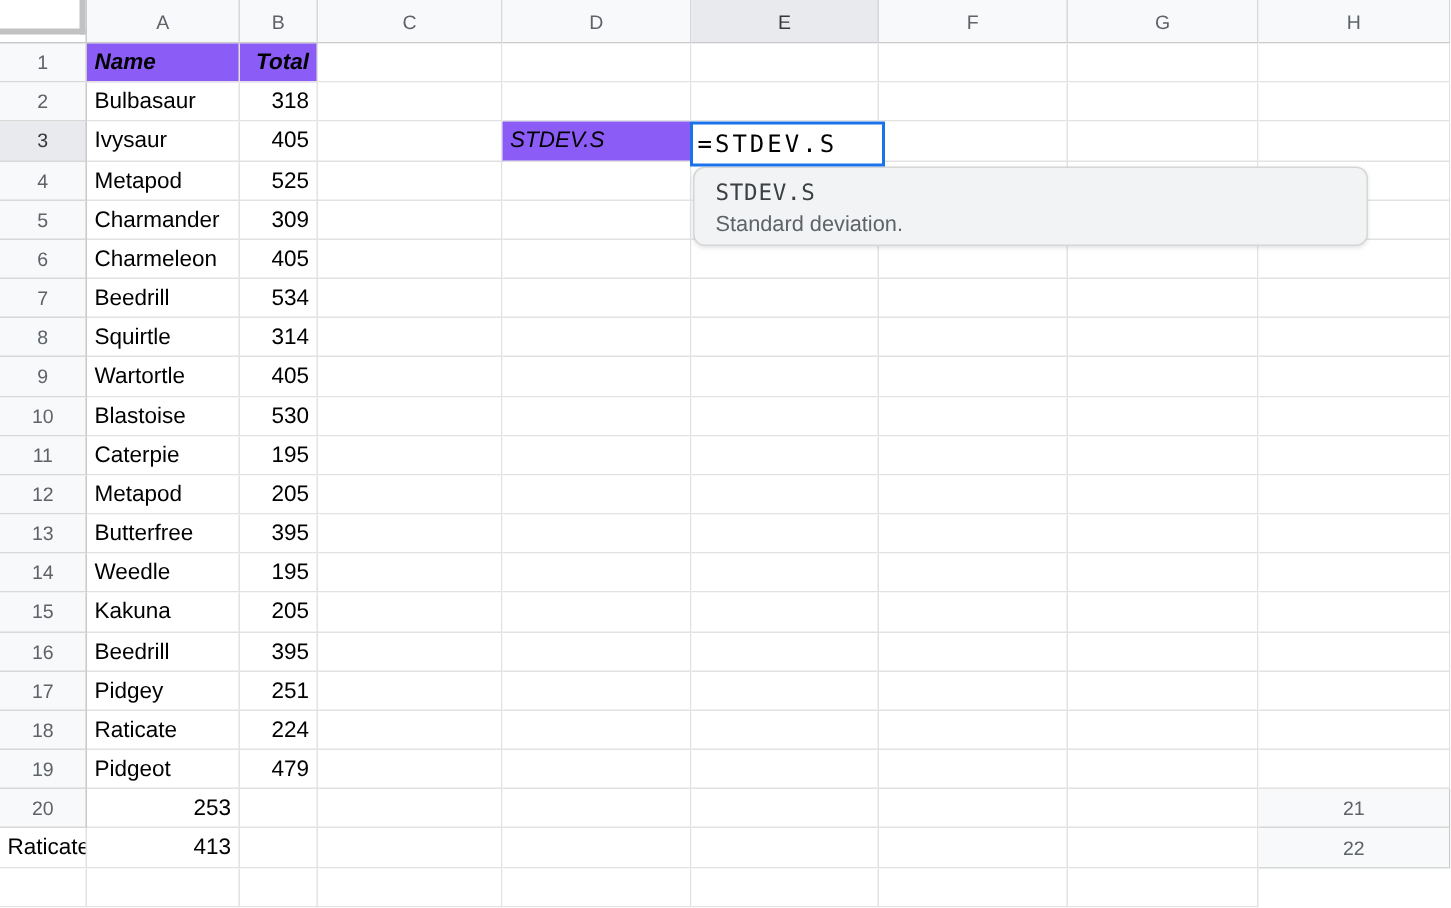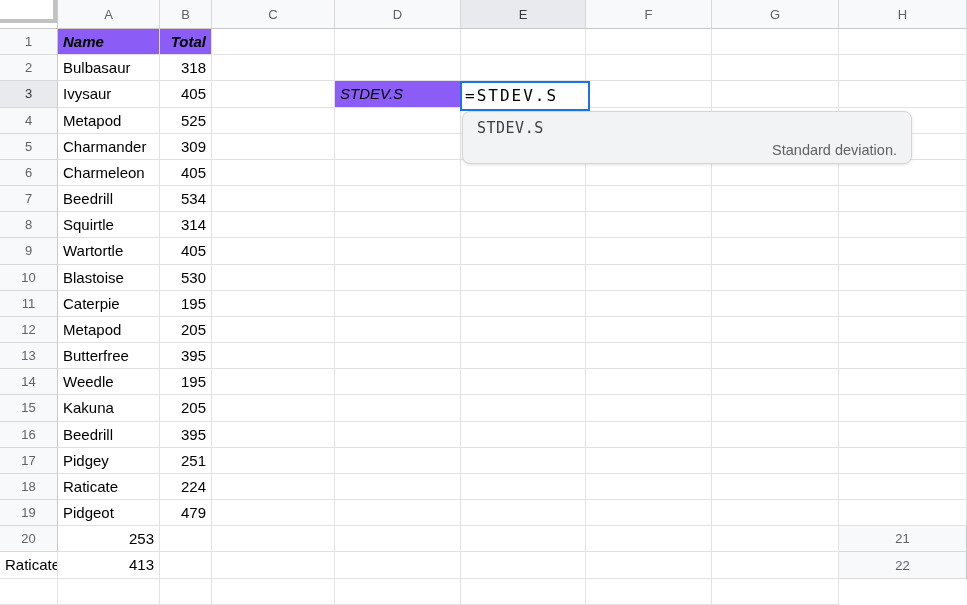--- a/index.html
+++ b/index.html
@@ -49,21 +49,21 @@
   .formula-hint{
     position:absolute;left:462px;top:111px;width:450px;height:53px;
     box-sizing:border-box;background:#f1f3f4;border:1px solid #d6d6d6;
     border-radius:8px;padding:8px 14px 0 14px;z-index:2;
     box-shadow:0 1px 3px rgba(60,64,67,0.15);
   }
   .hint-title{
     font-family:"DejaVu Sans Mono","Liberation Mono",monospace;
     font-size:15px;color:#3c4043;line-height:17px;margin-bottom:5px;letter-spacing:0.5px;
   }
-  .hint-desc{font-size:14.5px;color:#5f6368;line-height:17px;text-align:right;}
+  .hint-desc{font-size:14.5px;color:#5f6368;line-height:17px;}
 </style>
 </head>
 <body>
 
 <div class="sheet">
   <div class="grid" id="grid">
       <div class="corner"></div>
       <div class="hdr col-hdr">A</div>
       <div class="hdr col-hdr">B</div>
       <div class="hdr col-hdr">C</div>

